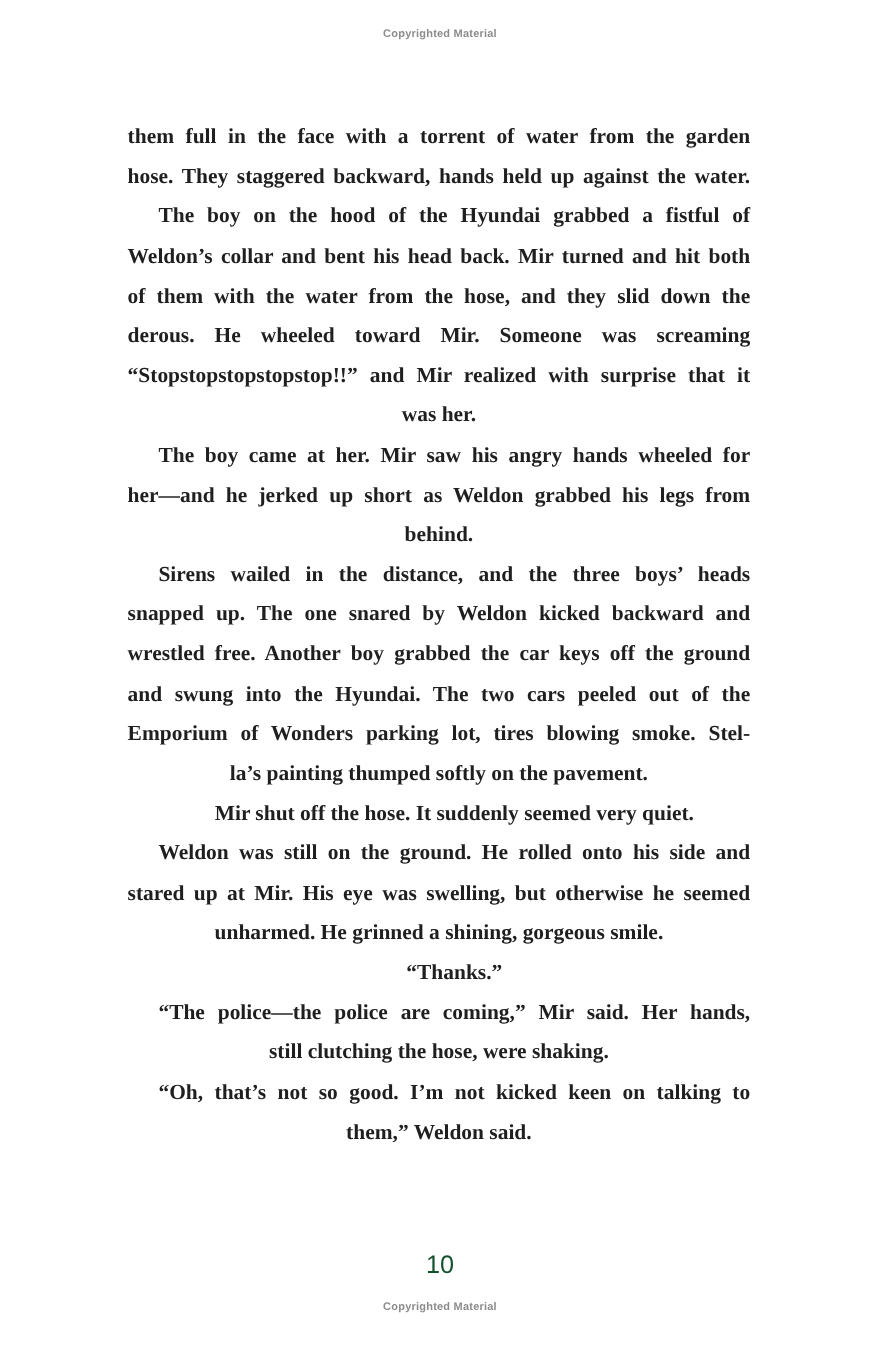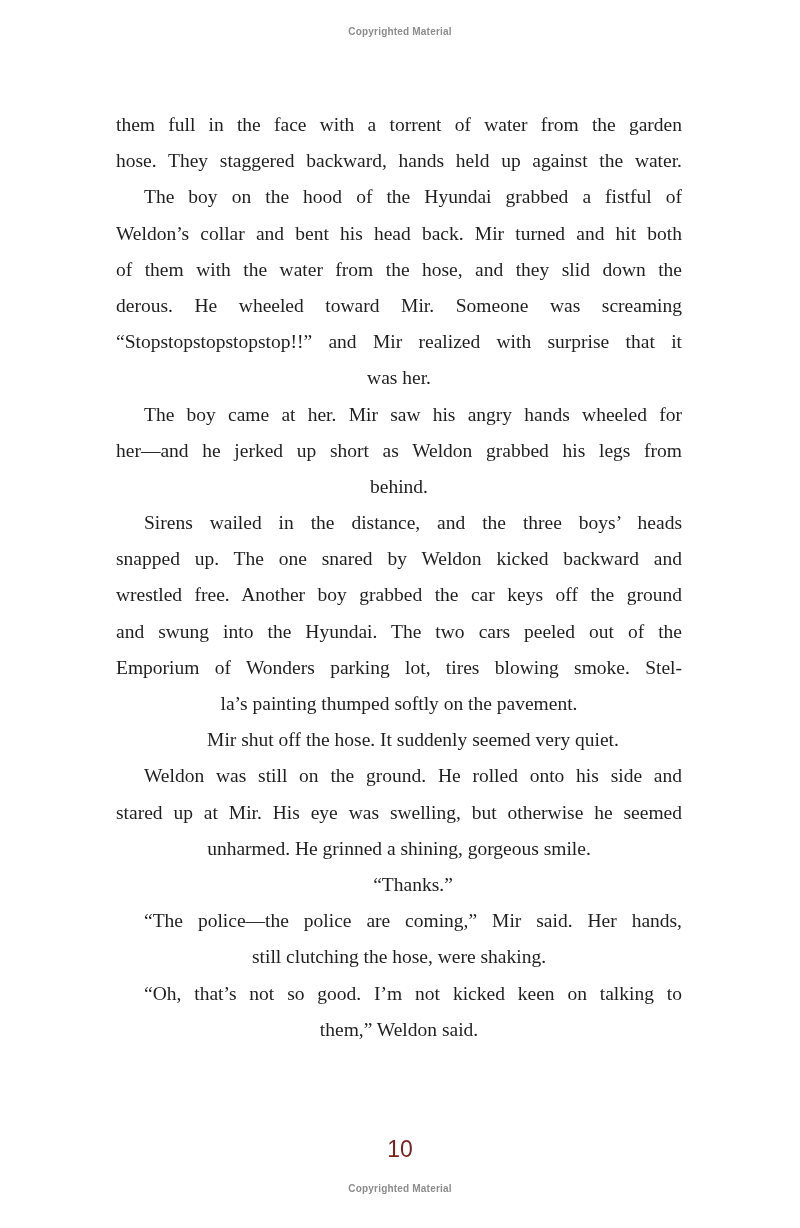--- a/index.html
+++ b/index.html
@@ -28,20 +28,21 @@
   }
   .notice.top { top: 26px; }
   .notice.bottom { top: 1183px; }
   .body-text {
     position: absolute;
     left: 116px;
     top: 107px;
     width: 566px;
     color: #1f1f1f;
     font-size: 19.5px;
+    font-weight: bold;
   }
   .line {
     height: 36.2px;
     line-height: 36.2px;
     text-align: center;
     white-space: nowrap;
   }
   .line.justify {
     white-space: normal;
     text-align: justify;
@@ -51,21 +52,21 @@
   .page-number {
     position: absolute;
     left: 0;
     top: 1134px;
     width: 800px;
     line-height: 30px;
     text-align: center;
     font-family: "Liberation Sans", sans-serif;
     font-size: 23px;
     font-weight: 400;
-    color: #7f1d1d;
+    color: #14532d;
   }
 </style>
 </head>
 <body>
 
 <div class="page">
 
   <div class="notice top">Copyrighted Material</div>
 
   <div class="body-text">

